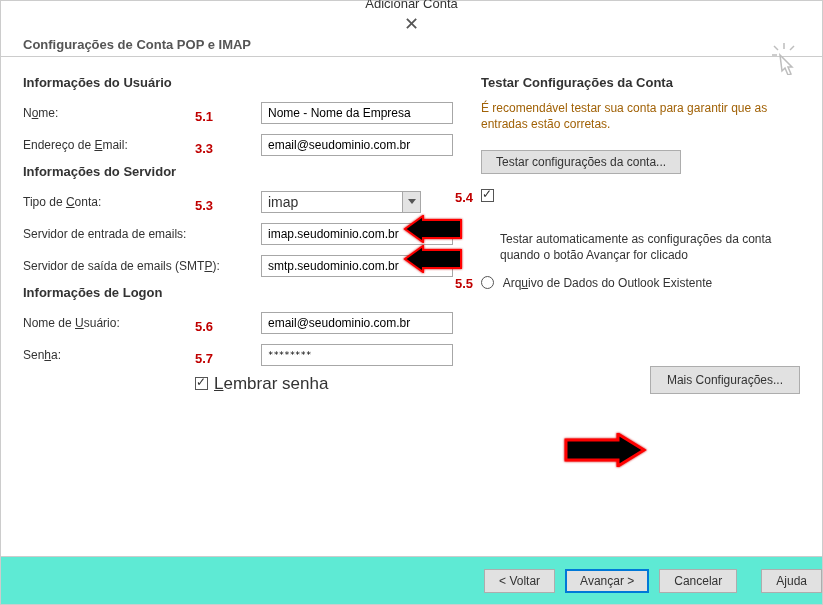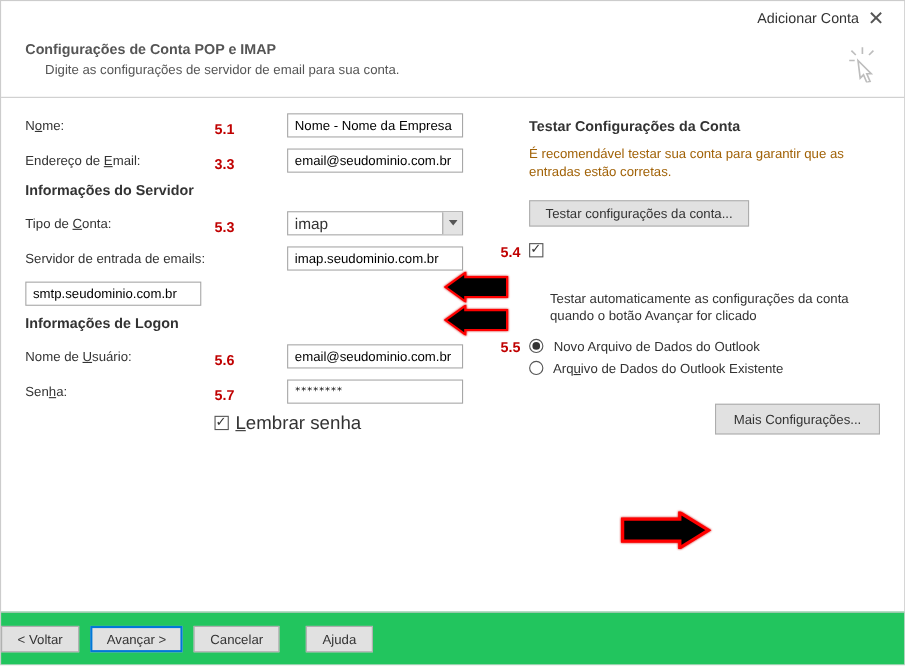--- a/index.html
+++ b/index.html
@@ -1,85 +1,85 @@
 <!DOCTYPE html>
 <html><head>
 <meta charset="utf-8">
 <style>
 * { box-sizing: border-box; font-family: "Segoe UI", Arial, sans-serif; }
 body { margin: 0; background: #fff; font-size: 12px; color: #333; }
 .window { width: 823px; height: 605px; border: 1px solid #ccc; position: relative; background: #fff; }
-.titlebar { display: flex; align-items: center; justify-content: flex-end; height: 32px; padding: 0 10px; border-bottom: 1px solid transparent; }
+.titlebar { display: flex; align-items: center; justify-content: center; height: 32px; padding: 0 10px; border-bottom: 1px solid transparent; flex-direction: column; }
 .titlebar .title { font-size: 13px; color: #333; }
 .close-x { font-size: 18px; color: #555; cursor: pointer; padding: 2px 8px; font-family: Arial, sans-serif; }
 .header { padding: 4px 22px 4px 22px; border-bottom: 1px solid #ccc; position: relative; }
 .header .maintitle { font-weight: 600; font-size: 13px; color: #555; }
 .header .subtitle { font-size: 12px; margin: 4px 0 14px 18px; color: #555; }
 .cursor-icon { position: absolute; right: 24px; top: 8px; }
 .content { position: relative; padding: 12px 22px 0 22px; height: 472px; }
 .cols { display: flex; gap: 28px; }
 .left { flex: 0 0 430px; position: relative; }
 .right { flex: 1; position: relative; }
 .sectiontitle { font-weight: 700; font-size: 13px; color: #333; margin: 6px 0 10px 0; }
 .row { display: flex; align-items: center; margin-bottom: 6px; height: 26px; }
 .lbl { flex: 0 0 170px; color: #333; position: relative; }
 .lbl.long { flex: 0 0 238px; }
 .u { text-decoration: underline; }
 .num { color: #c00000; font-weight: 700; position: absolute; left: 172px; top: 3px; font-size: 13px; }
-.txtin { width: 160px; height: 22px; border: 1px solid #a7a7a7; background: #fff; font-size: 12px; padding: 2px 6px; margin-left: 68px; }
+.txtin { width: 192px; height: 22px; border: 1px solid #a7a7a7; background: #fff; font-size: 12px; padding: 2px 6px; margin-left: 68px; }
 .txtin.long { margin-left: 0; }
 .selectwrap { position: relative; display: inline-block; margin-left: 68px; }
 .selectbox { width: 160px; height: 22px; border: 1px solid #a7a7a7; background: #fff; font-size: 14px; padding: 0 22px 0 6px; line-height: 20px; }
 .selectbtn { position: absolute; right: 1px; top: 1px; width: 18px; height: 20px; background: #e3e3e3; border-left: 1px solid #a7a7a7; display: flex; align-items: center; justify-content: center; }
 .checkbox { display: inline-block; width: 13px; height: 13px; border: 1px solid #555; background: #fff; vertical-align: middle; margin-right: 6px; position: relative; top: -1px; }
 .checkbox.checked::after { content: "✓"; position: absolute; top: -3px; left: 0px; font-size: 12px; color: #333; }
 .chk-row { margin-top: 2px; margin-left: 172px; font-size: 17px; }
 .chk-row2 { margin-top: 10px; font-size: 12px; display: flex; align-items: flex-start; }
 .right .para { margin: 6px 0 18px 0; color: #a16207; line-height: 1.35; }
 .btn { display:inline-block; background: #e1e1e1; border: 1px solid #adadad; padding: 4px 14px; font-size: 12px; color: #333; cursor: pointer; min-width: 40px; text-align:center;}
 .btn.blue { border: 2px solid #0078d7; padding: 3px 13px; }
 .btn.disabled { color: #9d9d9d; }
 .radio { display:inline-block; width: 13px; height: 13px; border: 1px solid #555; border-radius: 50%; background: #fff; vertical-align: middle; margin-right: 6px; position: relative; top: -1px; }
 .radio.checked::after { content:""; position:absolute; top:2px; left:2px; width:7px; height:7px; border-radius:50%; background:#333; }
 .radio-row { margin: 6px 0; }
 .browse-row { display:flex; gap:10px; margin-top: 6px; align-items:center; }
 .browse-in { flex: 1; height: 24px; border: 1px solid #a7a7a7; background:#fff; }
 .arrow { position:absolute; z-index: 5; pointer-events:none; }
 .arrow svg { filter: drop-shadow(0 0 1px #c00); }
-.bottombar { position: absolute; left:0; right:0; bottom:0; height: 48px; border-top: 1px solid #ccc; display:flex; align-items:center; justify-content:flex-start; gap:10px; background:#22c55e; }
+.bottombar { position: absolute; left:0; right:0; bottom:0; height: 48px; border-top: 1px solid #ccc; display:flex; align-items:center; justify-content:flex-end; gap:10px; background:#5eead4; }
 .morebox { position:absolute; right: 0; bottom: 0; }
 </style>
 </head>
 <body>
 
 <div class="window">
   <div class="titlebar">
     <div class="title">Adicionar Conta</div>
     <div class="close-x">✕</div>
   </div>
 
   <div class="header">
     <div class="maintitle">Configurações de Conta POP e IMAP</div>
-    <div class="subtitle">Digite as configurações de servidor de email para sua conta.</div>
     <div class="cursor-icon">
       <svg width="30" height="34" viewBox="0 0 30 34">
         <g stroke="#bdbdbd" stroke-width="1.5" fill="none">
           <path d="M12 14 L24 26 L20 26 L23 33 L20 34 L17 27 L14 30 Z" fill="#fff"></path>
           <line x1="6" y1="5" x2="10" y2="9"></line>
           <line x1="16" y1="2" x2="16" y2="8"></line>
           <line x1="26" y1="5" x2="22" y2="9"></line>
           <line x1="4" y1="14" x2="9" y2="14"></line>
         </g>
       </svg>
     </div>
   </div>
 
   <div class="content">
     <div class="cols">
       <div class="left">
+        <div class="sectiontitle">Informações do Usuário</div>
 
         <div class="row">
           <div class="lbl"><span>N</span><span class="u">o</span><span>me:</span>
             <span class="num">5.1</span>
           </div>
           <input class="txtin" value="Nome - Nome da Empresa" style="">
         </div>
 
         <div class="row">
           <div class="lbl"><span>Endereço de </span><span class="u">E</span><span>mail:</span>
@@ -103,20 +103,21 @@
             </div>
           </div>
         </div>
 
         <div class="row">
           <div class="lbl long">Servidor de entrada de emails:</div>
           <input class="txtin long" value="imap.seudominio.com.br" style="">
         </div>
 
         <div class="row">
+          <div class="lbl long"><span>Servidor de saída de emails (SMT</span><span class="u">P</span><span>):</span></div>
           <input class="txtin long" value="smtp.seudominio.com.br" style="">
         </div>
 
         <div class="sectiontitle">Informações de Logon</div>
 
         <div class="row">
           <div class="lbl"><span>Nome de </span><span class="u">U</span><span>suário:</span>
             <span class="num">5.6</span>
           </div>
           <input class="txtin" value="email@seudominio.com.br" style="">
@@ -145,24 +146,20 @@
 
         <div style="display:flex; align-items:flex-start; position:relative;">
           <span class="num" style="position:absolute;left:-26px;top:2px;">5.4</span>
           <span class="checkbox checked" style="margin-top:2px;"></span>
           <span style="max-width:280px;line-height:1.3;margin-top:44px;">Testar automaticamente as configurações da conta quando o botão Avançar for clicado</span>
         </div>
 
         <div style="margin-top:12px; position:relative;">
           <span class="num" style="position:absolute;left:-26px;top:0;">5.5</span>
 
-          <div class="radio-row">
-            <span class="radio checked"></span>
-            <span><span>Novo Arquivo de Dados do Outlook</span></span>
-          </div>
           <div class="radio-row">
             <span class="radio"></span>
             <span><span>Arq</span><span class="u">u</span><span>ivo de Dados do Outlook Existente</span></span>
           </div>
         </div>
 
         <div class="morebox">
           <span class="btn" style="padding:6px 16px;">Mais Configurações...</span>
         </div>
       </div>

